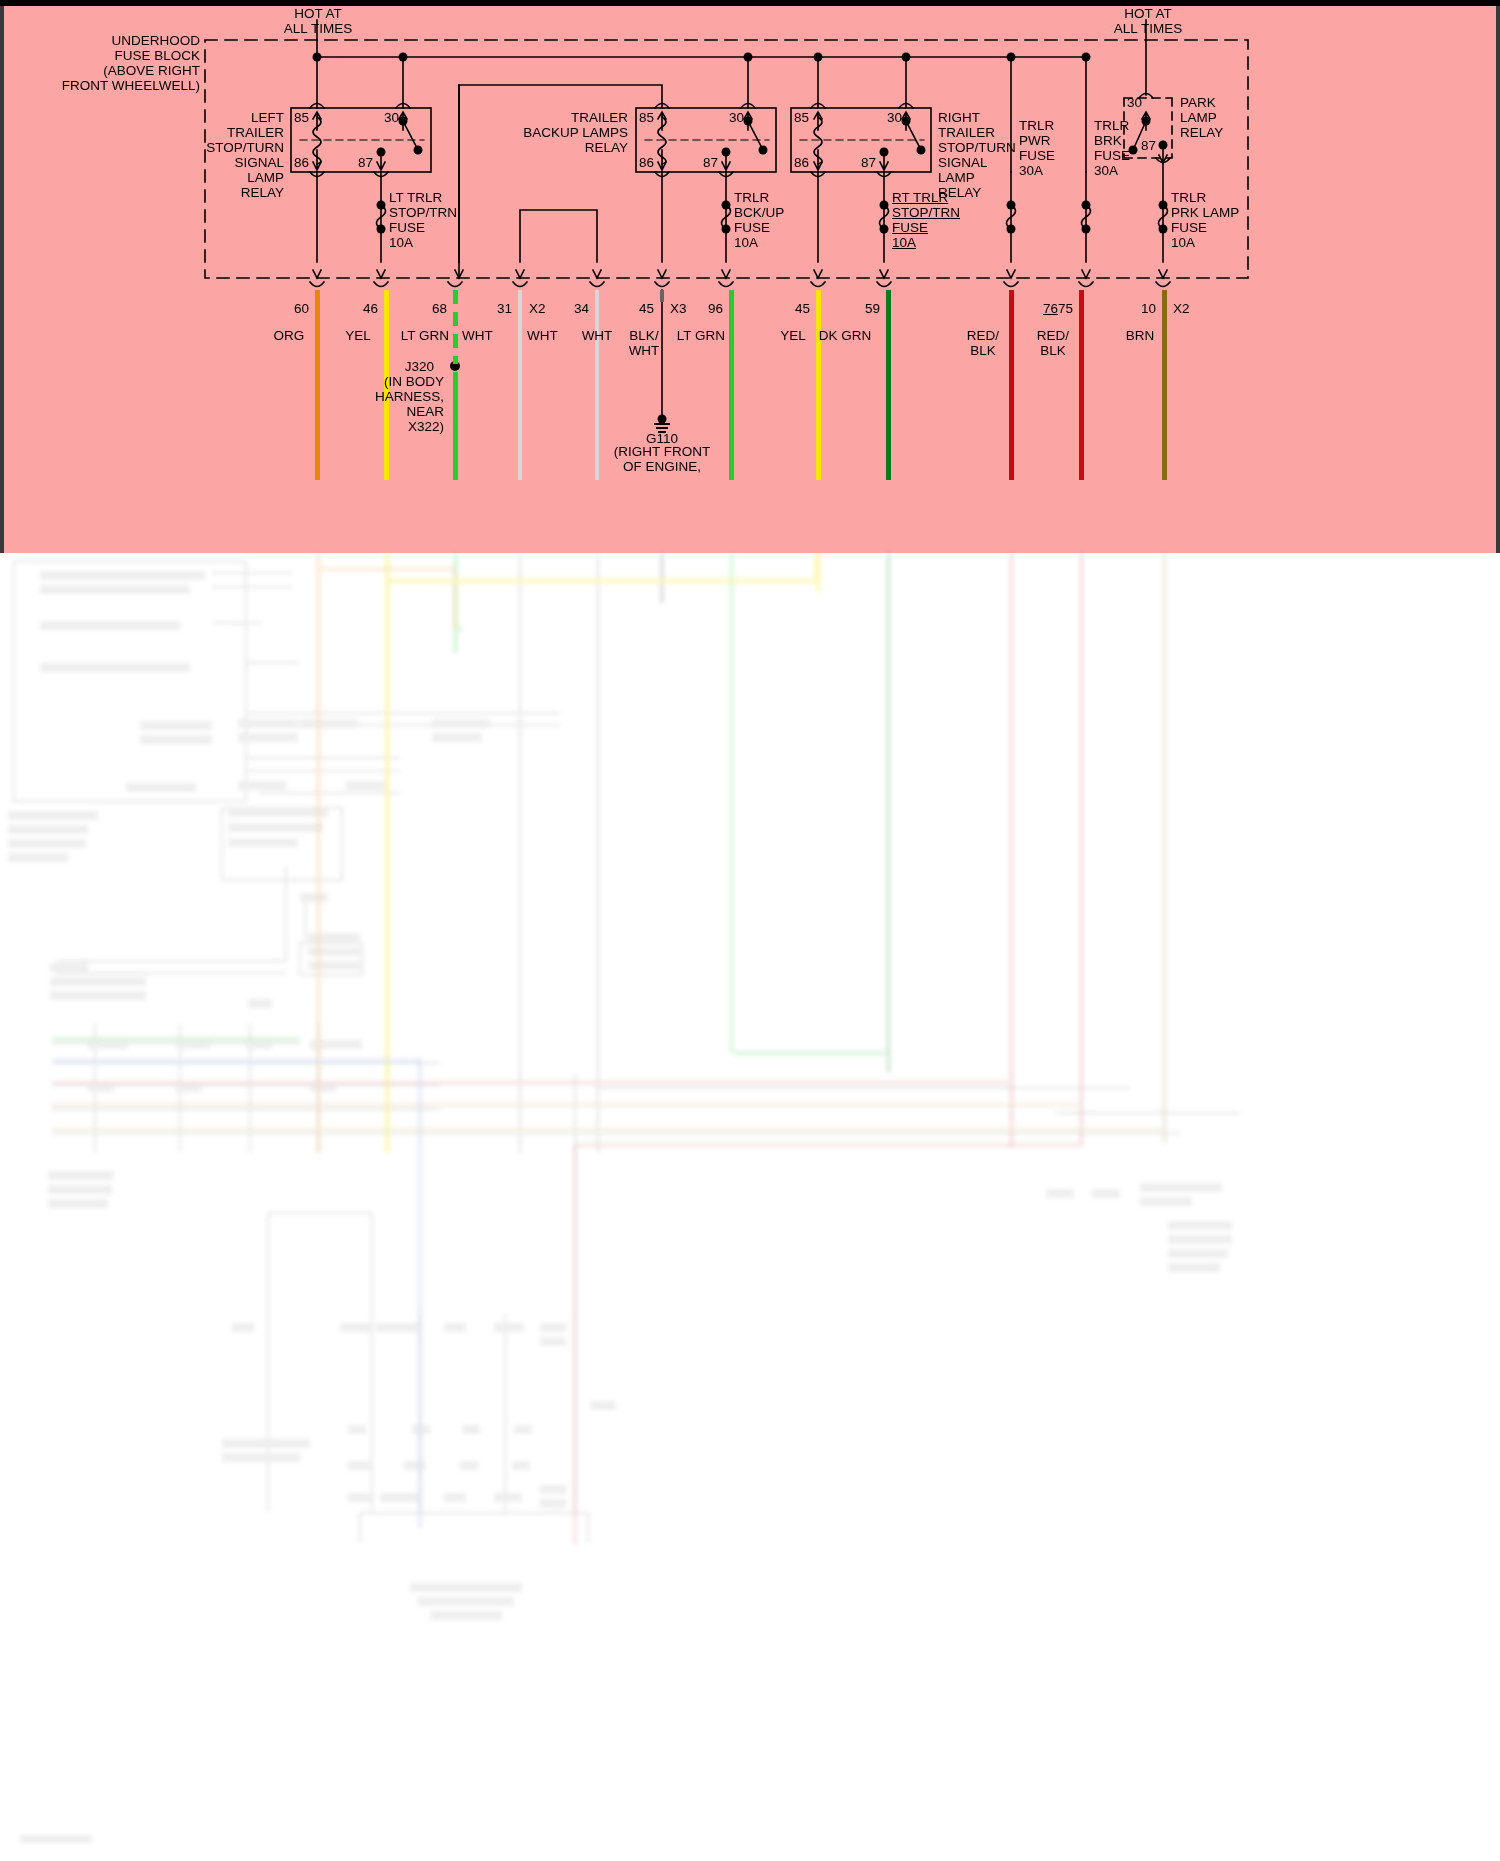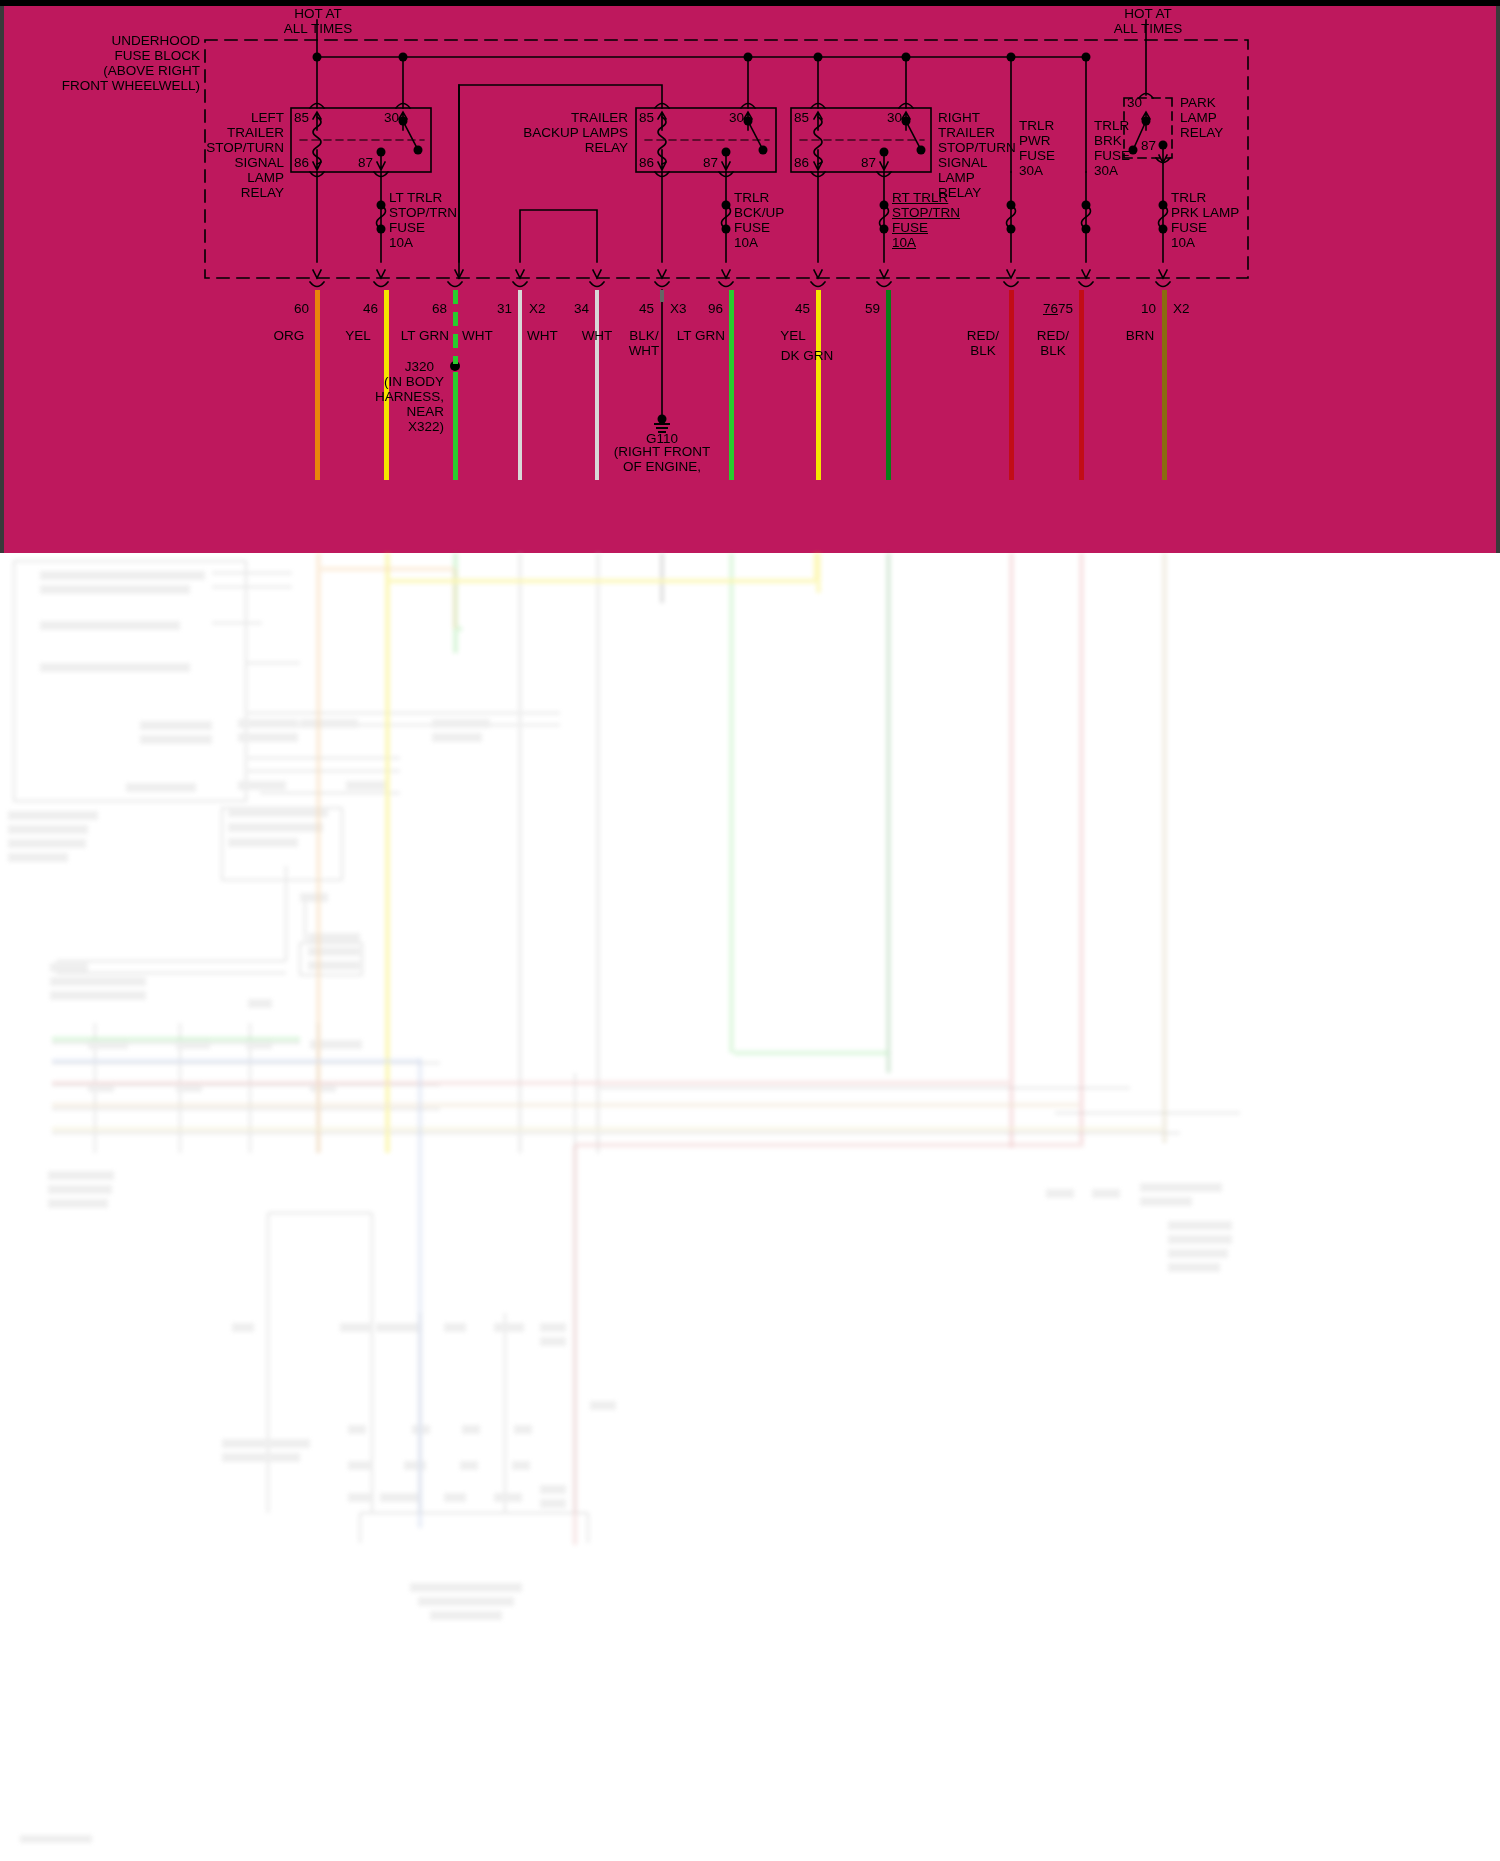--- a/index.html
+++ b/index.html
@@ -1,17 +1,17 @@
 <!DOCTYPE html>
 <html><head>
 <meta charset="utf-8">
 <style>
   html,body{margin:0;padding:0;background:#ffffff;}
   body{font-family:"Liberation Sans", sans-serif;}
-  #page{position:relative;width:1500px;height:1861px;background:#be185d;overflow:hidden;}
+  #page{position:relative;width:1500px;height:1861px;background:#fca5a5;overflow:hidden;}
   #topbar{position:absolute;left:0;top:0;width:1500px;height:6px;background:#000;}
   #sidebar-left{position:absolute;left:0;top:6px;width:4px;height:1855px;background:#3a3a3a;}
   #sidebar-right{position:absolute;right:0;top:6px;width:4px;height:1855px;background:#3a3a3a;}
 
   
   #diagram{position:absolute;left:0;top:0;width:1500px;height:560px;}
   svg.layer{position:absolute;left:0;top:0;}
 
   
   #faded{position:absolute;left:0;top:553px;width:1500px;height:1308px;
@@ -451,21 +451,21 @@
     <div class="txt c" style="left:267px;top:328px;width:44px;">ORG</div>
     <div class="txt c" style="left:336px;top:328px;width:44px;">YEL</div>
     <div class="txt r" style="left:385px;top:328px;width:64px;">LT GRN</div>
     <div class="txt" style="left:462px;top:328px;">WHT</div>
     <div class="txt" style="left:527px;top:328px;">WHT</div>
     <div class="txt c" style="left:553px;top:328px;width:88px;">WHT</div>
     <div class="txt c" style="left:622px;top:328px;width:44px;">BLK/
 WHT</div>
     <div class="txt c" style="left:670px;top:328px;width:62px;">LT GRN</div>
     <div class="txt c" style="left:771px;top:328px;width:44px;">YEL</div>
-    <div class="txt c" style="left:776px;top:328px;width:62px;margin-top:20px;">DK GRN</div>
+    <div class="txt c" style="left:814px;top:328px;width:62px;">DK GRN</div>
     <div class="txt c" style="left:957px;top:328px;width:52px;">RED/
 BLK</div>
     <div class="txt c" style="left:1027px;top:328px;width:52px;">RED/
 BLK</div>
     <div class="txt c" style="left:1118px;top:328px;width:44px;">BRN</div>
 
     <div class="txt r" style="left:368px;top:359px;width:66px;">J320</div>
     <div class="txt r" style="left:350px;top:374px;width:94px;">(IN BODY
 HARNESS,
 NEAR

